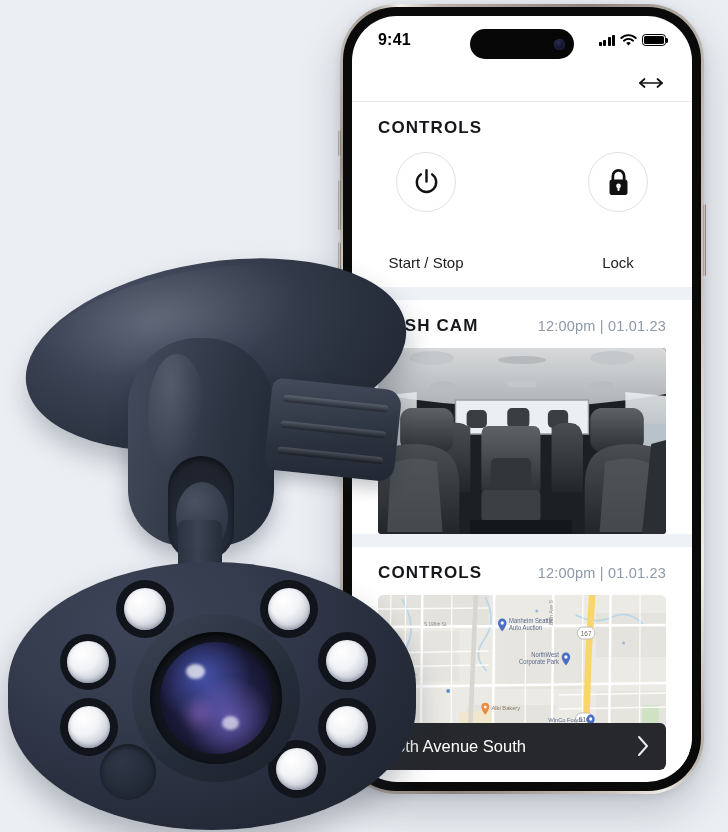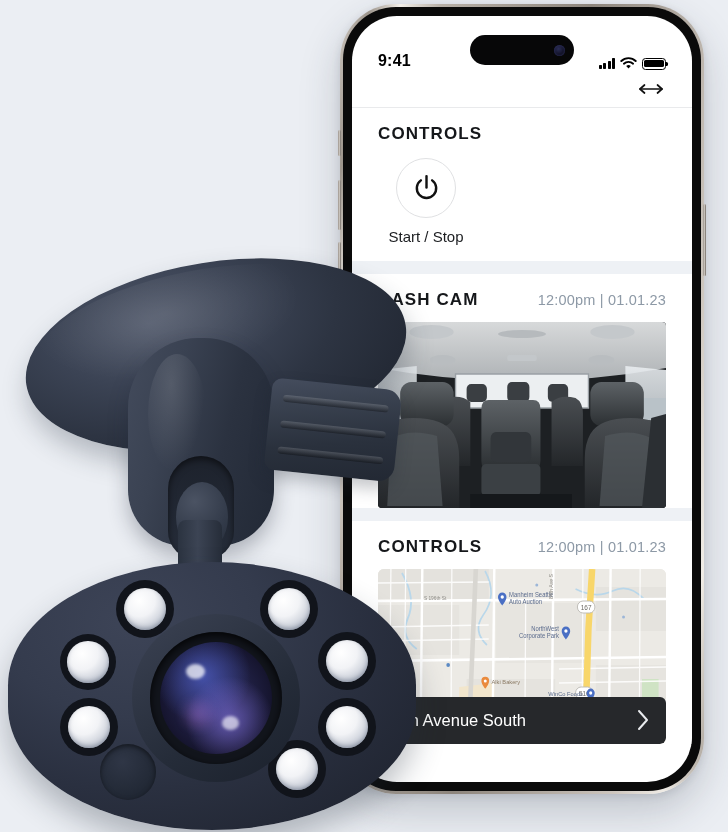--- a/index.html
+++ b/index.html
@@ -41,23 +41,22 @@
   }
   #btn-silence { left: -2px; top: 126px; width: 3px; height: 26px; }
   #btn-volup   { left: -2px; top: 176px; width: 3px; height: 50px; }
   #btn-voldown { left: -2px; top: 238px; width: 3px; height: 50px; }
   #btn-power   { right: -2px; top: 200px; width: 3px; height: 72px; }
 
   
   #statusbar {
     position: relative;
     height: 48px;
-    display: flex; align-items: flex-end;
+    display: flex; align-items: center;
     padding: 0 26px;
-    margin-top: 6px;
   }
   #clock {
     font-size: 16px; font-weight: bold; color: #000;
     letter-spacing: .2px;
     width: 78px;
   }
   #island {
     position: absolute;
     left: 50%; transform: translateX(-50%);
     top: 13px;
@@ -109,21 +108,21 @@
     font-size: 17px; font-weight: bold; color: #15171a;
     letter-spacing: 1.1px;
   }
   .sec-time { font-size: 14.5px; color: #8d99a6; letter-spacing: .2px; }
 
   
   #controls-row {
     display: flex; justify-content: space-between;
     padding: 2px 6px 16px 6px;
   }
-  .ctrl { width: 84px; display:flex; flex-direction:column; align-items:center; }
+  .ctrl { width: 84px; display:flex; flex-direction:column; align-items:center;gap:32px; }
   .ctrl-circle {
     width: 60px; height: 60px; border-radius: 50%;
     border: 1.5px solid #e0e1e3;
     display:flex; align-items:center; justify-content:center;
     background:#fff;
   }
   .ctrl-label { margin-top: 10px; font-size: 15px; color:#1b1d20; }
 
   
   #dashcam-photo {
@@ -323,20 +322,31 @@
           <div class="ctrl">
             <div class="ctrl-circle">
               <svg width="31" height="31" viewBox="0 0 32 32">
                 <path d="M10.2 7.6a10 10 0 1 0 11.6 0" fill="none" stroke="#111" stroke-width="2.5" stroke-linecap="round"></path>
                 <line x1="16" y1="3.2" x2="16" y2="15" stroke="#111" stroke-width="2.5" stroke-linecap="round"></line>
               </svg>
             </div>
             <div class="ctrl-label">Start / Stop</div>
           </div>
 
+          <div class="ctrl">
+            <div class="ctrl-circle">
+              <svg width="25" height="30" viewBox="0 0 26 32">
+                <path d="M7 14V9.6a6 6 0 0 1 12 0V14" fill="none" stroke="#111" stroke-width="2.9" stroke-linecap="round"></path>
+                <rect x="3.4" y="13.4" width="19.2" height="16.4" rx="3" fill="#111"></rect>
+                <circle cx="13" cy="20.2" r="2.5" fill="#fff"></circle>
+                <rect x="11.9" y="20.2" width="2.2" height="5.4" rx="1.1" fill="#fff"></rect>
+              </svg>
+            </div>
+            <div class="ctrl-label">Lock</div>
+          </div>
 
 
         </div>
       </div>
 
       <div class="sec-gap"></div>
 
       <div class="section">
         <div class="sec-head">
           <div class="sec-title">DASH CAM</div>

